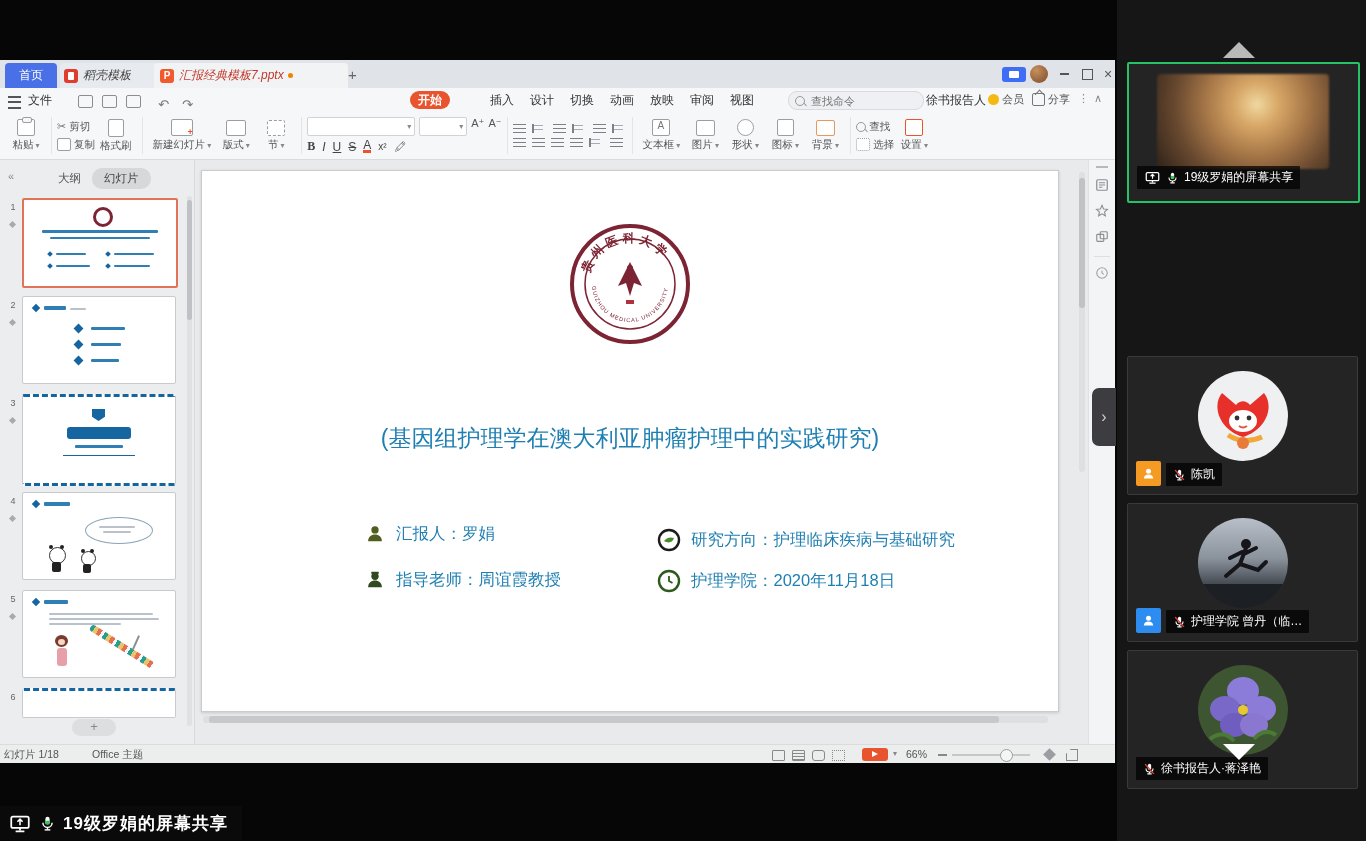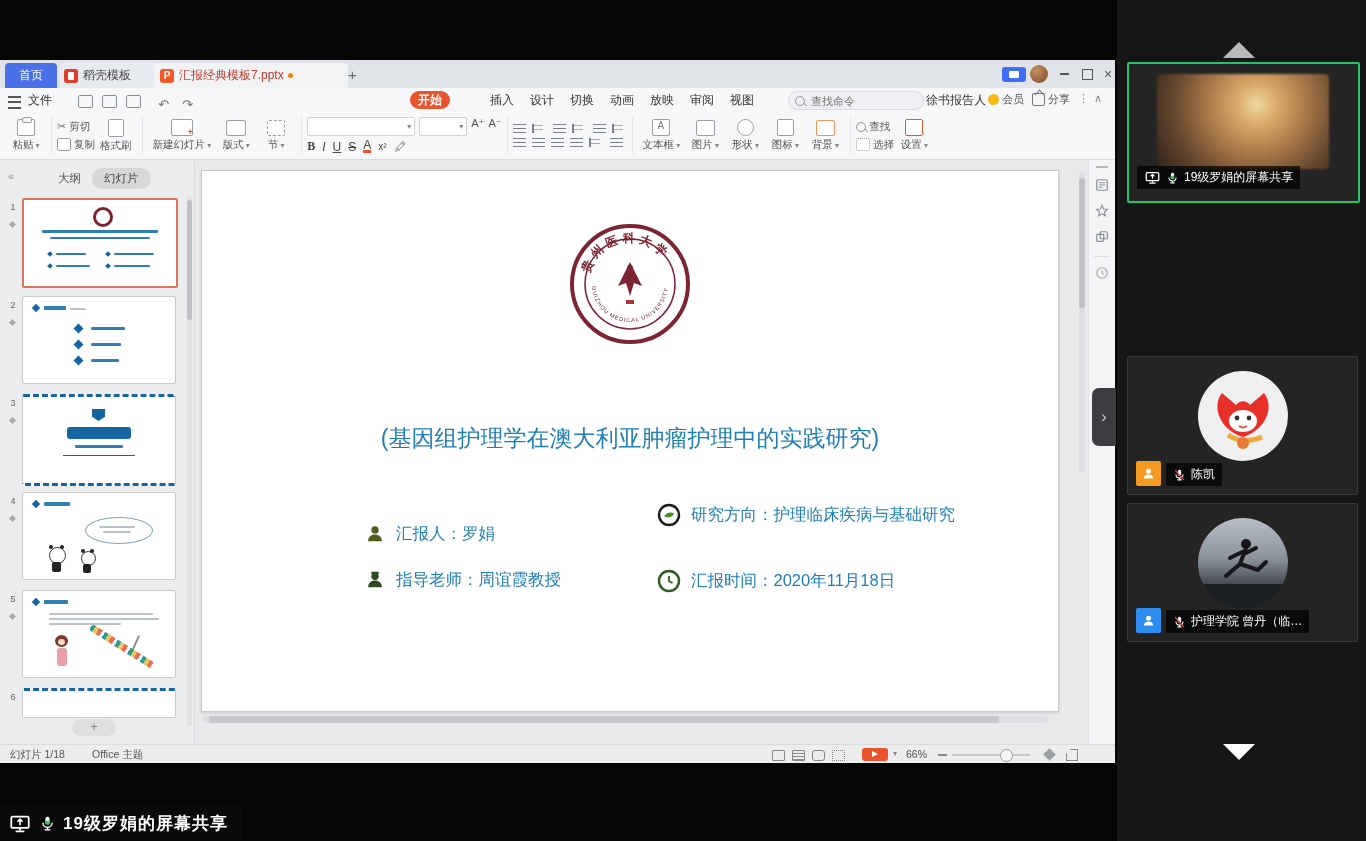--- a/index.html
+++ b/index.html
@@ -9,21 +9,21 @@
   
   #tabbar{position:absolute;left:0;top:0;width:100%;height:28px;background:#e0e3e8;}
   .wtab{position:absolute;top:3px;height:25px;display:flex;align-items:center;font-size:12px;border-radius:4px 4px 0 0;}
   #tab-home{left:5px;width:52px;background:#4a70e8;color:#fff;justify-content:center;}
   #tab-docer{left:60px;width:92px;color:#444;background:#e7eaee;padding:0 4px;}
   #tab-file{left:154px;width:182px;color:#c0392b;background:#f2f3f5;padding:0 6px;}
   .tabicon{width:14px;height:14px;border-radius:3px;margin-right:5px;flex:0 0 auto;position:relative;}
   .docer-red{background:#e03e2d;}
   .ppt-orange{background:#f25a2b;color:#fff;font-size:10px;font-weight:bold;display:flex;align-items:center;justify-content:center;}
   .docer-red::after{content:"";position:absolute;left:4px;top:3px;width:6px;height:8px;background:#fff;border-radius:1px;}
-  .tab-ellip{white-space:nowrap;overflow:hidden;text-overflow:ellipsis;}
+  .tab-ellip{white-space:nowrap;overflow:hidden;text-overflow:ellipsis;font-style:italic;}
   .moddot{width:5px;height:5px;border-radius:50%;background:#f08300;margin-left:4px;flex:0 0 auto;}
   #newtab{position:absolute;left:348px;top:6px;color:#666;font-size:15px;}
   .winctl{position:absolute;top:6px;width:16px;height:16px;display:flex;align-items:center;justify-content:center;color:#555;}
   .blueapp{position:absolute;left:1002px;top:7px;width:24px;height:15px;background:#3f6df5;border-radius:3px;}
   .blueapp::after{content:"";position:absolute;left:7px;top:4px;width:10px;height:7px;background:#fff;border-radius:1px;}
   .avatarTR{position:absolute;left:1030px;top:5px;width:18px;height:18px;border-radius:50%;
     background:radial-gradient(circle at 35% 30%,#c89060,#7a4a28);}
   .ctl-min::after{content:"";width:9px;height:2px;background:#555;}
   .ctl-max::after{content:"";width:9px;height:9px;border:1.5px solid #555;}
   
@@ -456,41 +456,41 @@
 
         <div class="title-zh">(基因组护理学在澳大利亚肿瘤护理中的实践研究)</div>
 
         <div class="inforow" style="left:162px;top:352px">
           <svg class="icsvg" width="22" height="22" viewBox="0 0 24 24">
             <circle cx="12" cy="7.5" r="4" fill="#4f5d1f"></circle>
             <path d="M4.5 20c0-5 3.4-7.5 7.5-7.5s7.5 2.5 7.5 7.5z" fill="#4f5d1f"></path>
           </svg>
           <span>汇报人：罗娟</span>
         </div>
-        <div class="inforow" style="left:455px;top:332px">
+        <div class="inforow" style="left:455px;top:357px">
           <svg class="icsvg" width="24" height="24" viewBox="0 0 24 24">
             <circle cx="12" cy="12" r="10" fill="none" stroke="#1c1c1c" stroke-width="2.4"></circle>
             <path d="M7 13c3-4 7-4 10-3-1 4-5 6-10 3z" fill="#4a8c2a"></path>
           </svg>
           <span>研究方向：护理临床疾病与基础研究</span>
         </div>
         <div class="inforow" style="left:162px;top:398px">
           <svg class="icsvg" width="22" height="22" viewBox="0 0 24 24">
             <circle cx="12" cy="8" r="4" fill="#2e4a1e"></circle>
             <path d="M4.5 20c0-5 3.4-7.5 7.5-7.5s7.5 2.5 7.5 7.5z" fill="#2e4a1e"></path>
             <rect x="8" y="3" width="8" height="2.4" fill="#2e4a1e"></rect>
           </svg>
           <span>指导老师：周谊霞教授</span>
         </div>
         <div class="inforow" style="left:455px;top:398px">
           <svg class="icsvg" width="24" height="24" viewBox="0 0 24 24">
             <circle cx="12" cy="12" r="10" fill="none" stroke="#2e5a1e" stroke-width="2.4"></circle>
             <path d="M12 7v5l3.5 2" fill="none" stroke="#2e5a1e" stroke-width="1.8"></path>
           </svg>
-          <span>汇报时间：2020年11月18日</span>
+          <span>护理学院：2020年11月18日</span>
         </div>
       </div>
 
       <div class="vscroll">
           <div class="pt" style="top:6px"></div>
         </div>
       <div class="hscroll">
           <div class="pt"></div>
         </div>
     </div>
@@ -510,21 +510,21 @@
       </svg>
       <div style="position:absolute;left:5px;top:96px;width:16px;height:1px;background:#dcdee1"></div>
       <svg class="rail-ic" style="top:106px" viewBox="0 0 16 16">
         <circle cx="8" cy="8" r="6" fill="none" stroke="#a0a3a8" stroke-width="1.3"></circle>
         <path d="M8 5v3l2 1.5" fill="none" stroke="#a0a3a8" stroke-width="1.2"></path>
       </svg>
     </div>
   </div>
 
   <div id="statusbar">
-    <span style="position:absolute;left:10px;top:3px">幻灯片 1/18</span>
+    <span style="position:absolute;left:4px;top:3px">幻灯片 1/18</span>
     <span style="position:absolute;left:92px;top:3px">Office 主题</span>
     <div class="sb-ic" style="left:772px"></div>
     <div class="sb-ic" style="left:792px;background:linear-gradient(#888 0 1px,transparent 1px) 1px 2px/4px 3px"></div>
     <div class="sb-ic" style="left:812px;border-radius:3px"></div>
     <div class="sb-ic" style="left:832px;border-style:dotted"></div>
     <div class="playbtn"></div>
     <span style="position:absolute;left:893px;top:4px;font-size:8px;color:#888">▾</span>
     <span style="position:absolute;left:906px;top:3px">66%</span>
     <div style="position:absolute;left:938px;top:9px;width:9px;height:2px;background:#888"></div>
     <div class="zoomline"></div>
@@ -594,20 +594,39 @@
         </svg>
     </div>
     <div class="nlabel off38">
       <svg class="icsvg" width="13" height="16" viewBox="0 0 24 24">
           <use href="#i-mic-muted"></use>
         </svg>
       <span>陈凯</span>
     </div>
   </div>
 
+  <div class="tile" style="top:650px">
+    <div class="av" style="background:#3d5530">
+      <svg class="icsvg" width="90" height="90" viewBox="0 0 90 90">
+        <ellipse cx="45" cy="26" rx="16" ry="14" fill="#8a7cd8"></ellipse>
+        <ellipse cx="27" cy="44" rx="15" ry="13" fill="#7a68c8"></ellipse>
+        <ellipse cx="63" cy="44" rx="15" ry="13" fill="#8d7bd8"></ellipse>
+        <ellipse cx="36" cy="60" rx="14" ry="12" fill="#6f5ec0"></ellipse>
+        <ellipse cx="56" cy="60" rx="14" ry="12" fill="#8a78d0"></ellipse>
+        <circle cx="45" cy="45" r="5" fill="#e8c832"></circle>
+        <path d="M12 74 q14 -10 24 2 M78 70 q-12 -8 -22 4" stroke="#4a7a34" stroke-width="4" fill="none"></path>
+      </svg>
+    </div>
+    <div class="nlabel">
+      <svg class="icsvg" width="13" height="16" viewBox="0 0 24 24">
+          <use href="#i-mic-muted"></use>
+        </svg>
+      <span>徐书报告人·蒋泽艳</span>
+    </div>
+  </div>
 </div>
 
 <div id="banner">
   <svg class="icsvg" width="24" height="21" viewBox="0 0 24 24">
       <use href="#i-screen"></use>
     </svg>
   <svg class="icsvg" width="17" height="21" viewBox="0 0 24 24">
       <use href="#i-mic-live"></use>
     </svg>
   <span>19级罗娟的屏幕共享</span>

